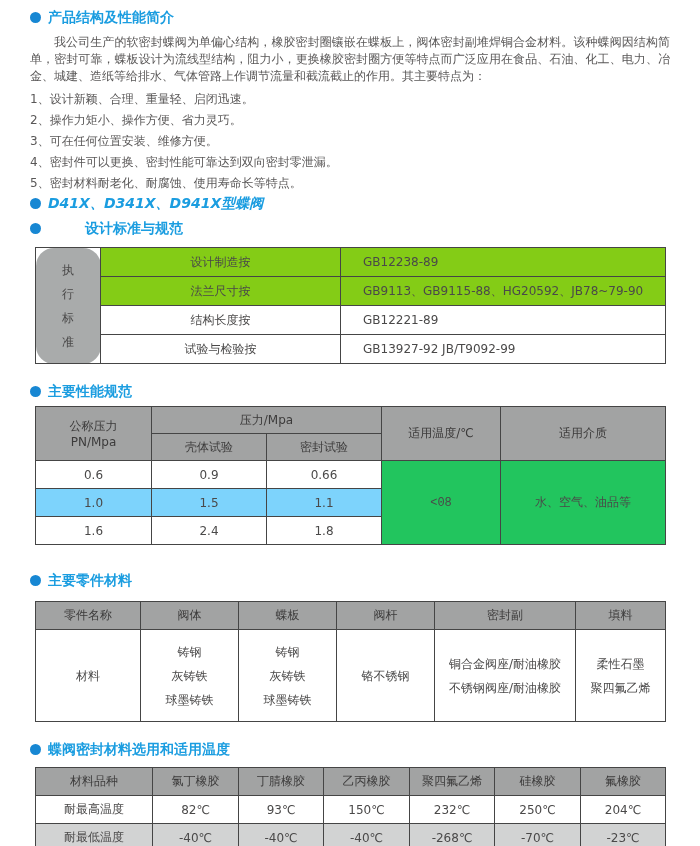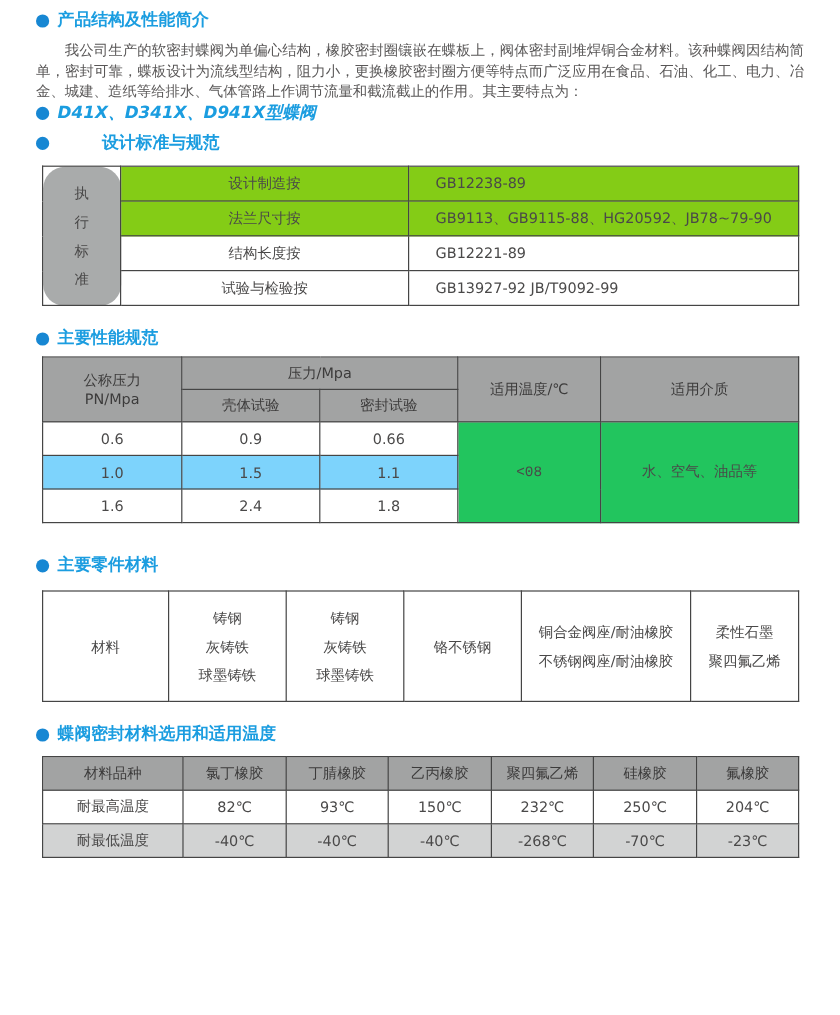--- a/index.html
+++ b/index.html
@@ -87,20 +87,27 @@
 </head>
 <body>
 
 <div class="page">
 
   <div class="sec-head">
     <span class="bullet"></span>
     <span>产品结构及性能简介</span>
   </div>
   <p class="intro-p">我公司生产的软密封蝶阀为单偏心结构，橡胶密封圈镶嵌在蝶板上，阀体密封副堆焊铜合金材料。该种蝶阀因结构简单，密封可靠，蝶板设计为流线型结构，阻力小，更换橡胶密封圈方便等特点而广泛应用在食品、石油、化工、电力、冶金、城建、造纸等给排水、气体管路上作调节流量和截流截止的作用。其主要特点为：</p>
+  <ul class="feature-list">
+    <li>1、设计新颖、合理、重量轻、启闭迅速。</li>
+    <li>2、操作力矩小、操作方便、省力灵巧。</li>
+    <li>3、可在任何位置安装、维修方便。</li>
+    <li>4、密封件可以更换、密封性能可靠达到双向密封零泄漏。</li>
+    <li>5、密封材料耐老化、耐腐蚀、使用寿命长等特点。</li>
+  </ul>
 
   <div class="sec-head h-models">
     <span class="bullet"></span>
     <span>D41X、D341X、D941X型蝶阀</span>
   </div>
 
   <div class="sec-head h-standards">
     <span class="bullet"></span>
     <span>设计标准与规范</span>
   </div>
@@ -184,20 +191,28 @@
   <table class="t-mat">
     <colgroup>
         <col style="width:105px">
         <col style="width:98px">
         <col style="width:98px">
         <col style="width:98px">
         <col style="width:141px">
         <col style="width:90px">
       </colgroup>
     <tbody>
+        <tr>
+      <th>零件名称</th>
+      <th>阀体</th>
+      <th>蝶板</th>
+      <th>阀杆</th>
+      <th>密封副</th>
+      <th>填料</th>
+    </tr>
     <tr>
       <td>材料</td>
       <td class="pre">铸钢
 灰铸铁
 球墨铸铁</td>
       <td class="pre">铸钢
 灰铸铁
 球墨铸铁</td>
       <td>铬不锈钢</td>
       <td class="pre">铜合金阀座/耐油橡胶

